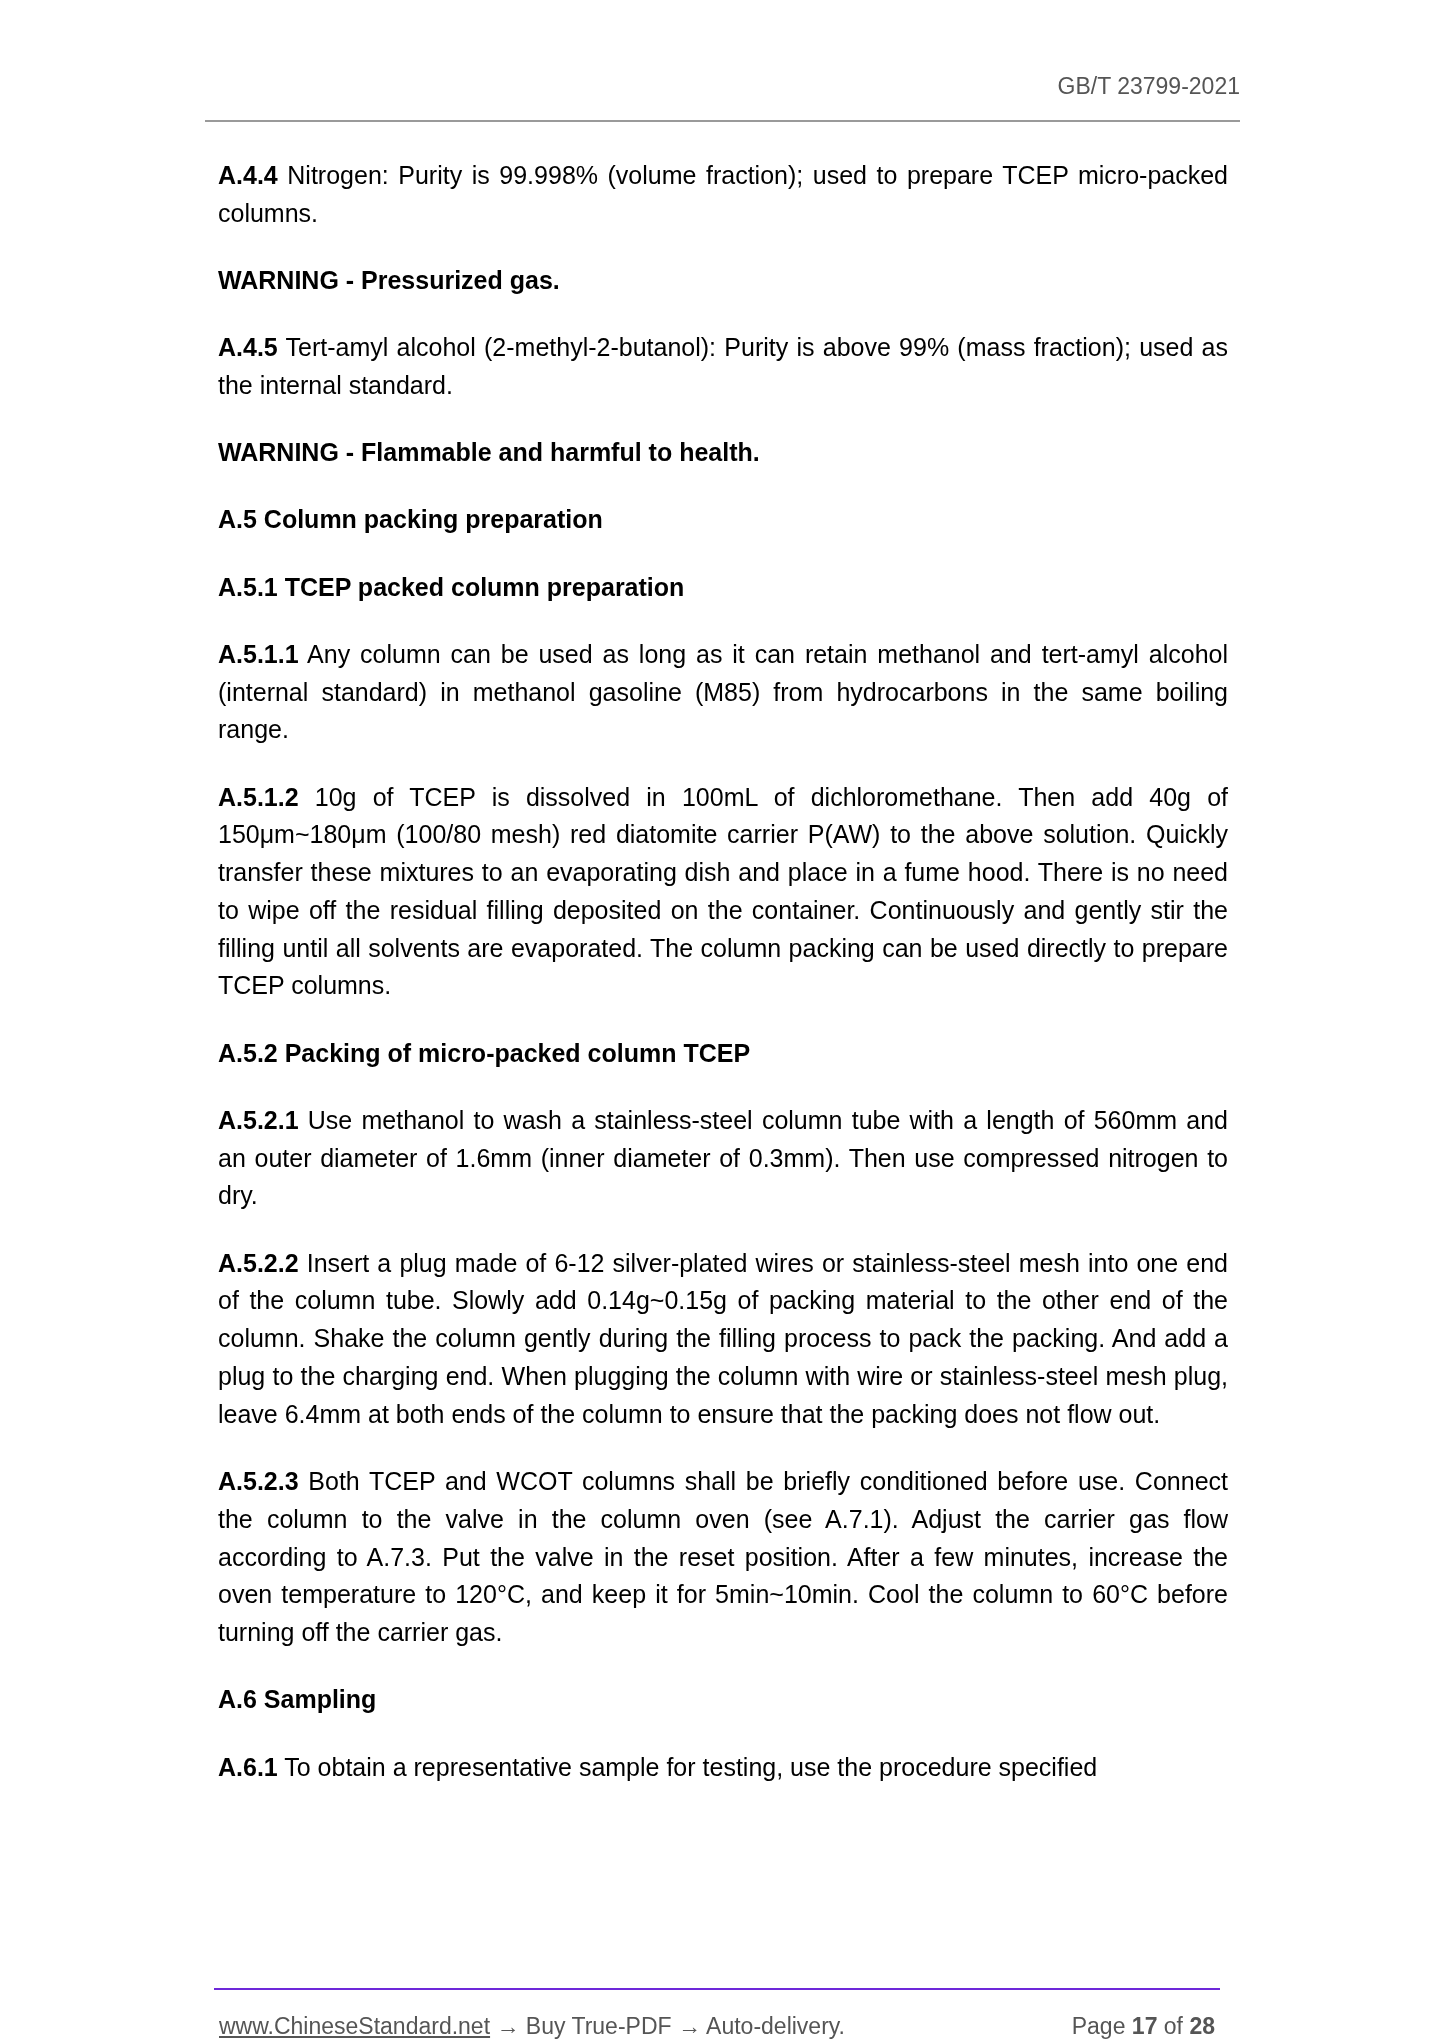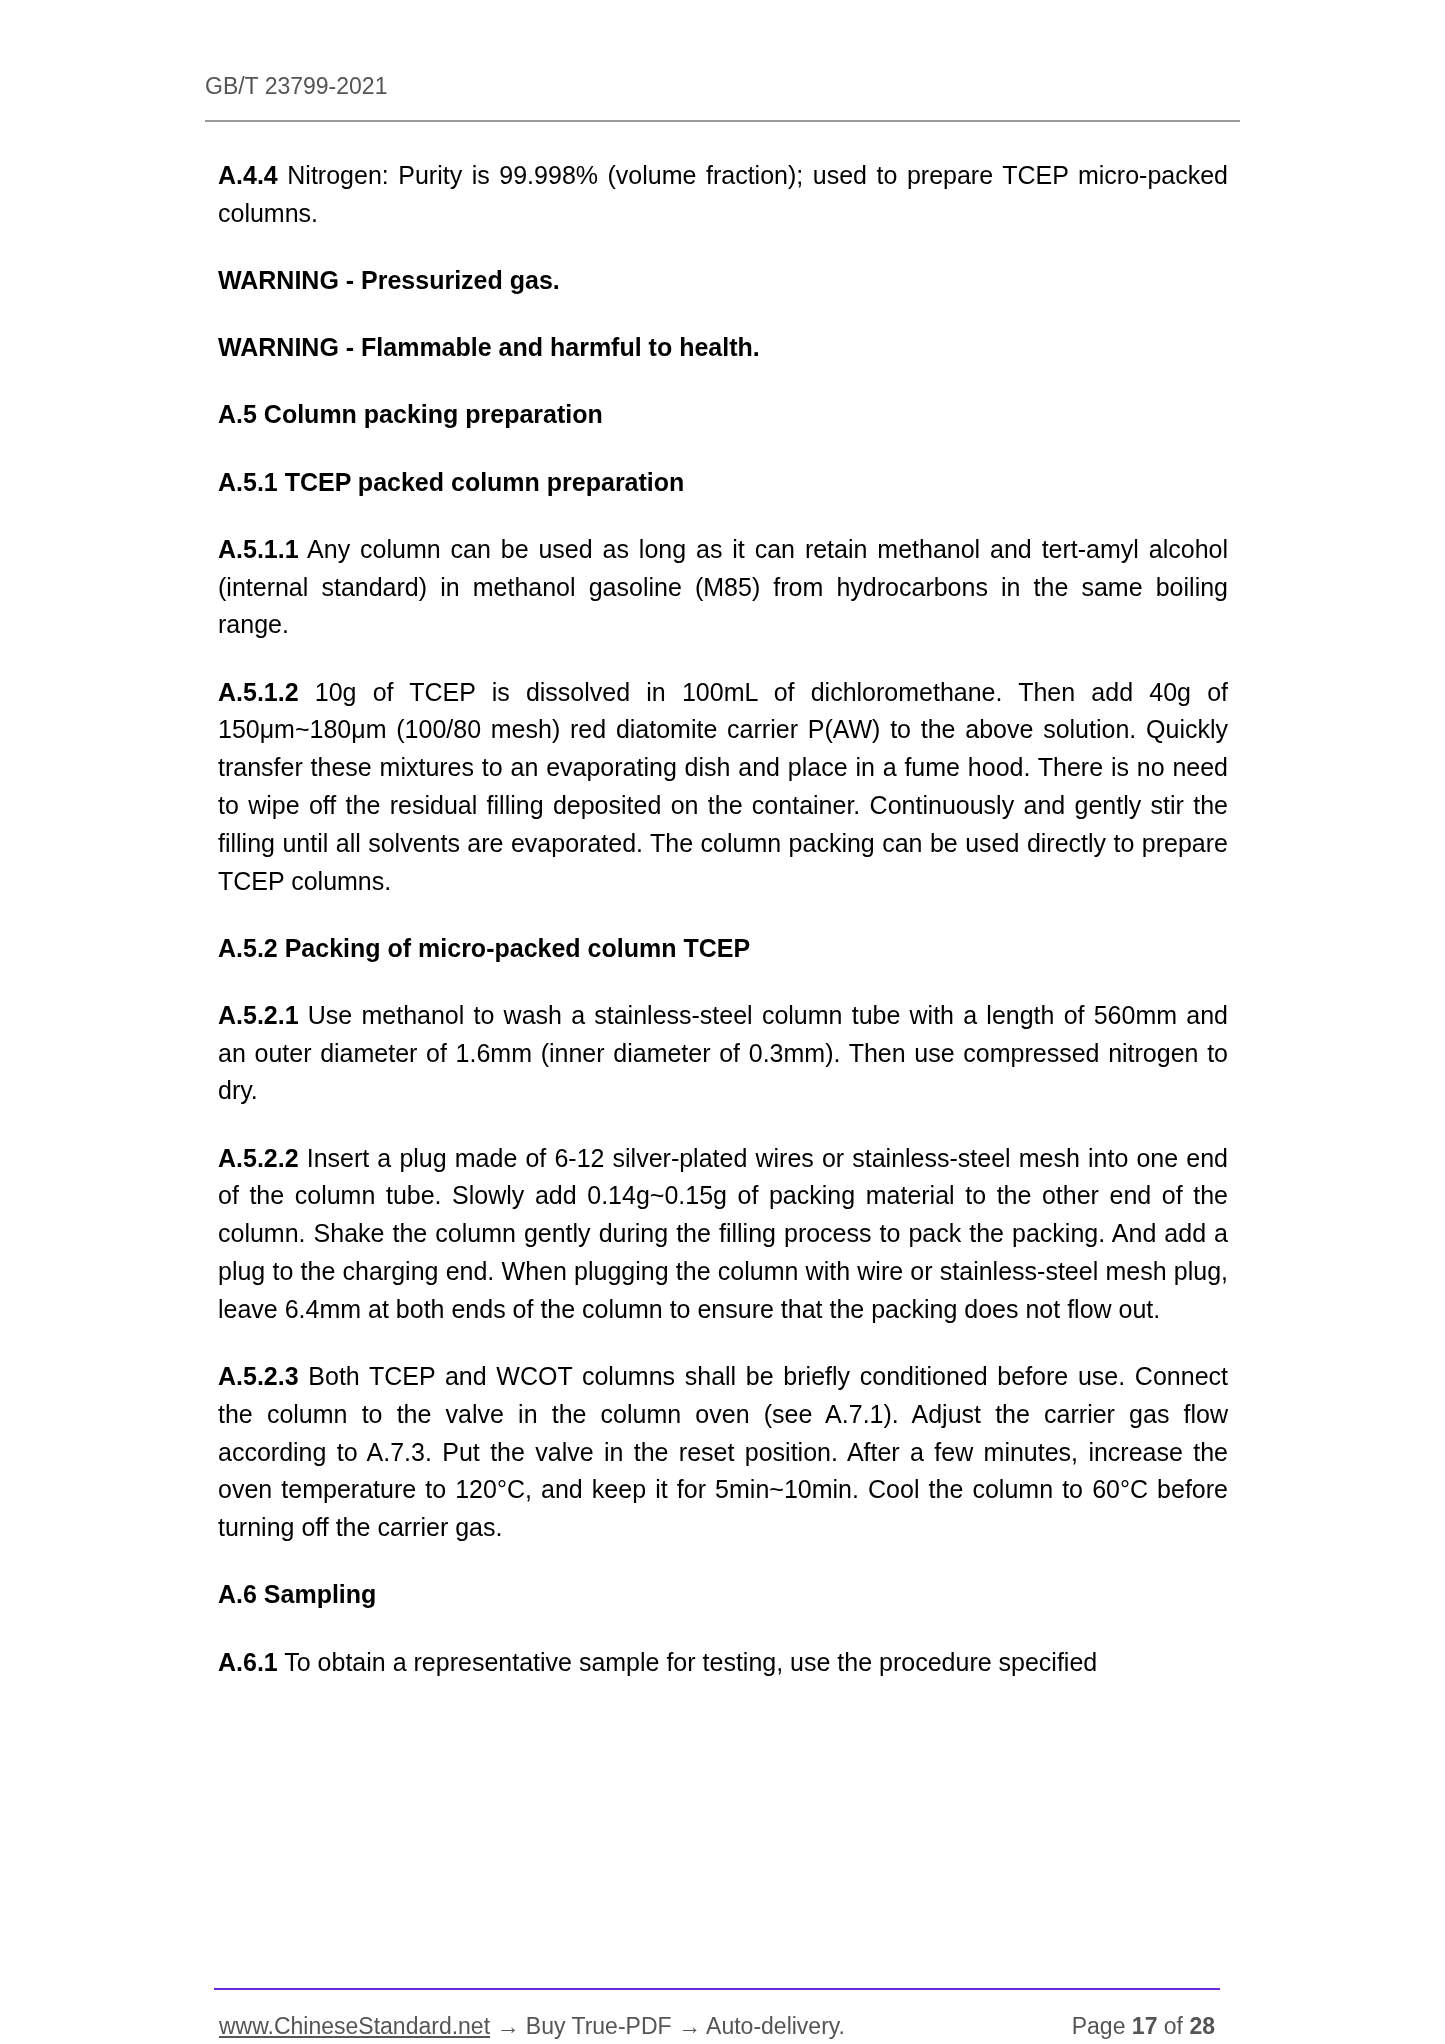--- a/index.html
+++ b/index.html
@@ -22,21 +22,21 @@
     width: 1035px;
     height: 122px;
     border-bottom: 2px solid #9a9a9a;
     box-sizing: border-box;
   }
   .header-title {
     position: absolute;
     left: 0;
     right: 0;
     top: 73px;
-    text-align: left;
+    text-align: right;
     font-size: 23px;
     line-height: 26px;
     color: #555555;
   }
   .content {
     position: absolute;
     left: 218px;
     top: 157px;
     width: 1010px;
     font-size: 25px;
@@ -95,20 +95,21 @@
 
 <div class="page-header">
   <div class="header-title">GB/T 23799-2021</div>
 </div>
 
 <div class="content">
   <p class="para"><span class="num">A.4.4</span><span> Nitrogen: Purity is 99.998% (volume fraction); used to prepare TCEP micro-packed columns.</span></p>
 
   <p class="para heading">WARNING - Pressurized gas.</p>
 
+  <p class="para"><span class="num">A.4.5</span><span> Tert-amyl alcohol (2-methyl-2-butanol): Purity is above 99% (mass fraction); used as the internal standard.</span></p>
 
   <p class="para heading">WARNING - Flammable and harmful to health.</p>
 
   <p class="para heading">A.5 Column packing preparation</p>
 
   <p class="para heading">A.5.1 TCEP packed column preparation</p>
 
   <p class="para"><span class="num">A.5.1.1</span><span> Any column can be used as long as it can retain methanol and tert-amyl alcohol (internal standard) in methanol gasoline (M85) from hydrocarbons in the same boiling range.</span></p>
 
   <p class="para"><span class="num">A.5.1.2</span><span> 10g of TCEP is dissolved in 100mL of dichloromethane. Then add 40g of 150μm~180μm (100/80 mesh) red diatomite carrier P(AW) to the above solution. Quickly transfer these mixtures to an evaporating dish and place in a fume hood. There is no need to wipe off the residual filling deposited on the container. Continuously and gently stir the filling until all solvents are evaporated. The column packing can be used directly to prepare TCEP columns.</span></p>

